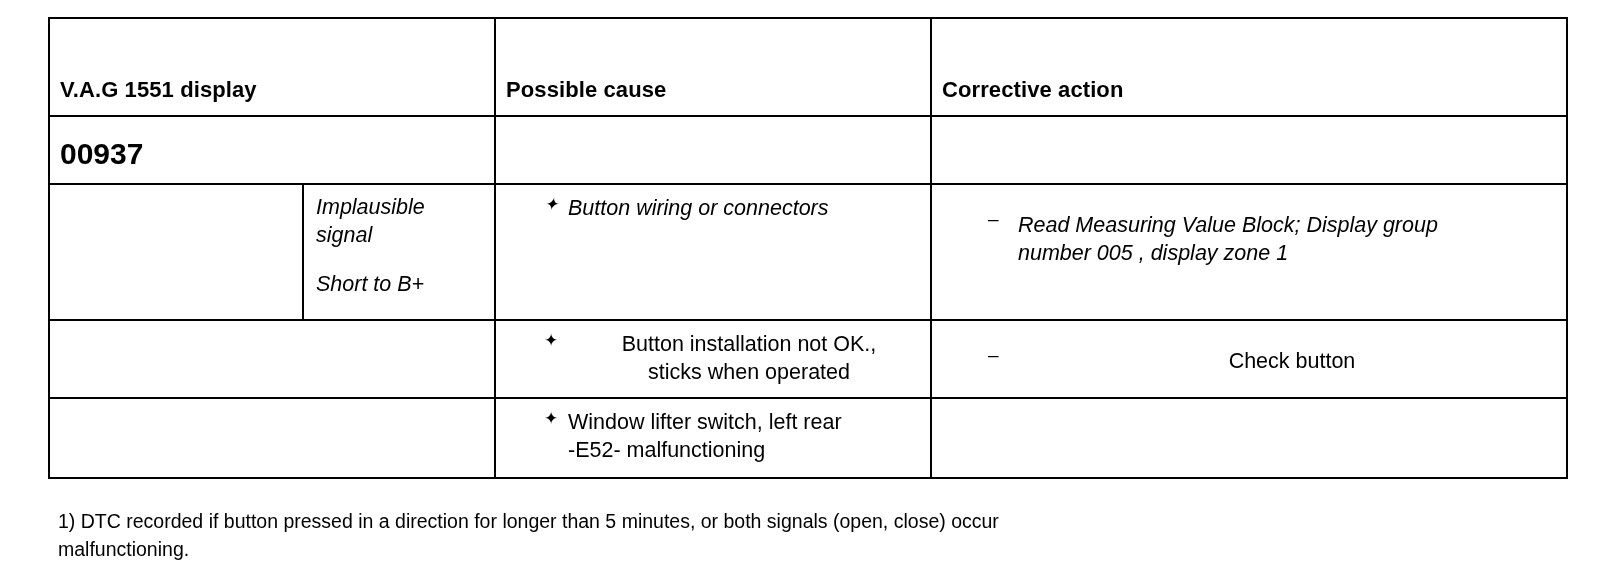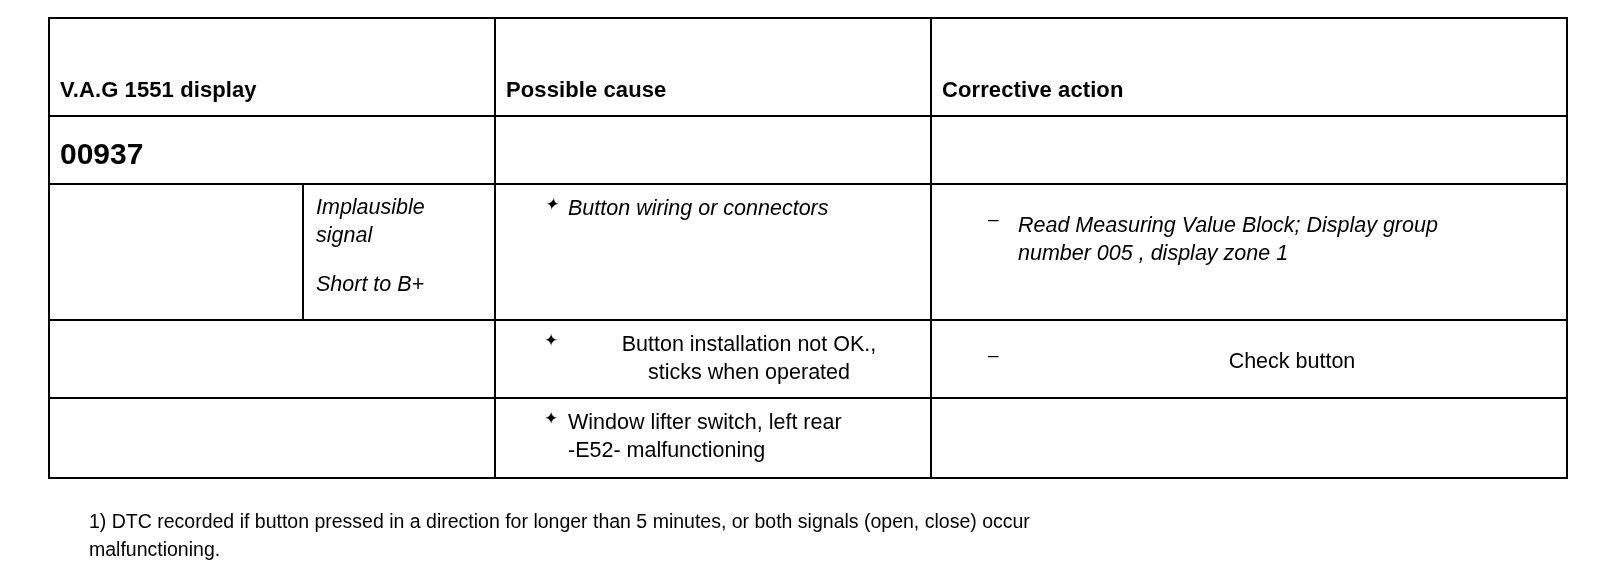--- a/index.html
+++ b/index.html
@@ -105,21 +105,20 @@
   .corr-ind .blist li { padding-left: 30px; }
 
   
   .footnote {
     position: absolute;
     left: 58px;
     top: 508px;
     width: 1480px;
     font-size: 19.5px;
     line-height: 1.42;
-    margin-left: 31px;
   }
 </style>
 </head>
 <body>
 
 <div class="page">
 
   <table class="dtc-table">
     <colgroup>
       <col class="c-dispA">

